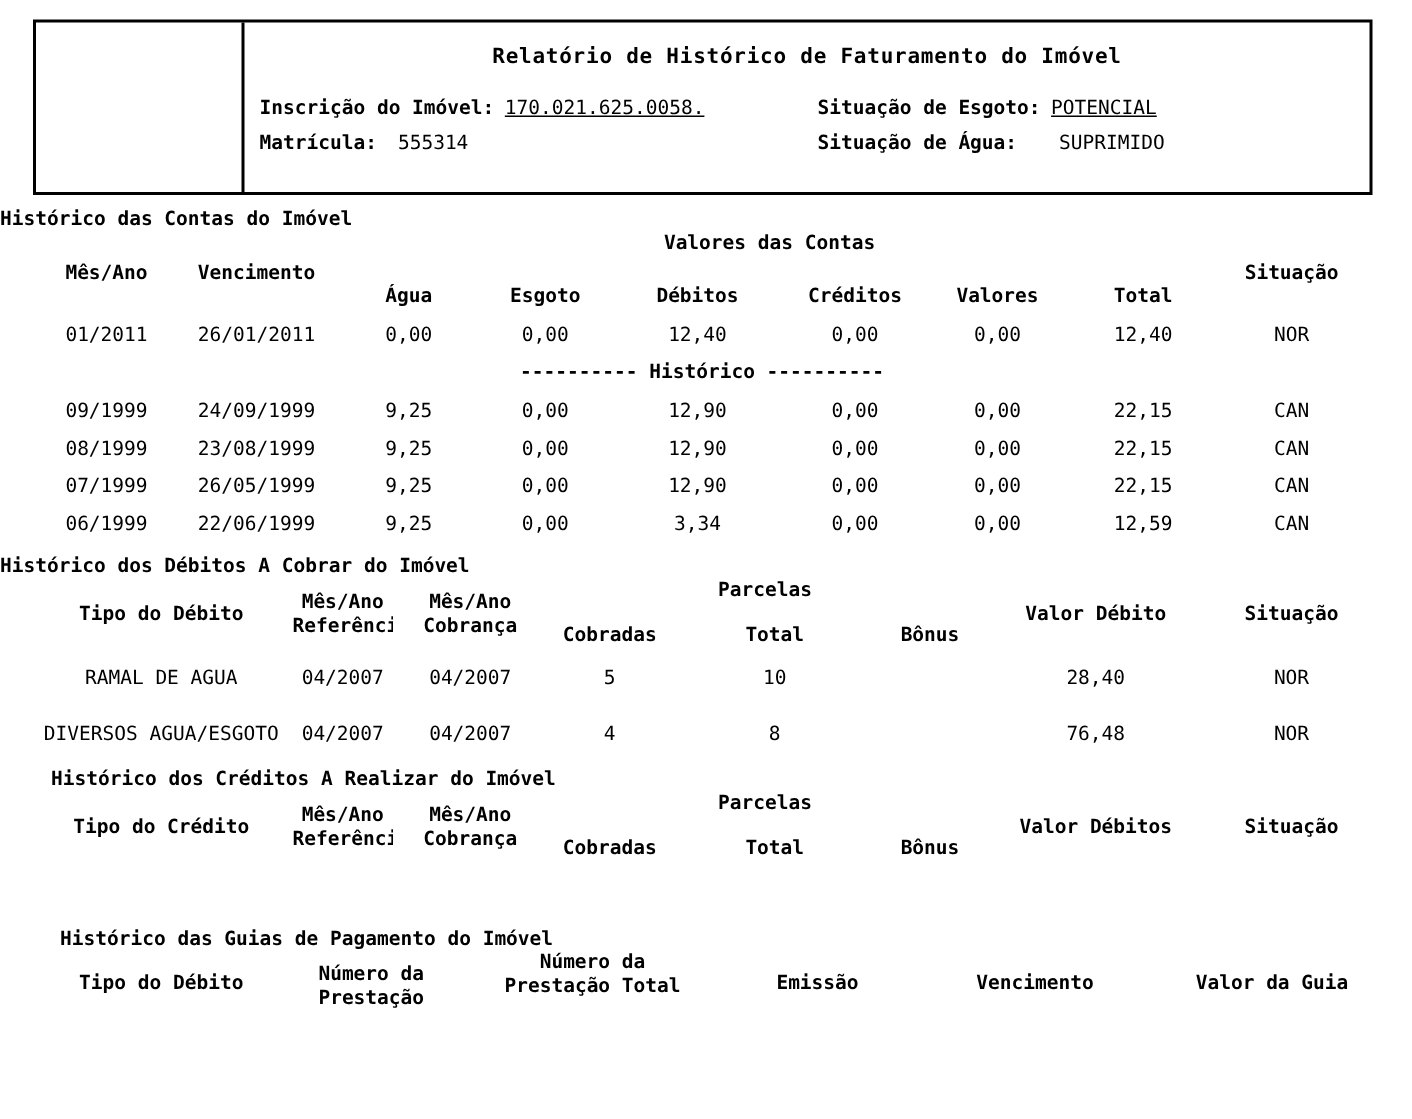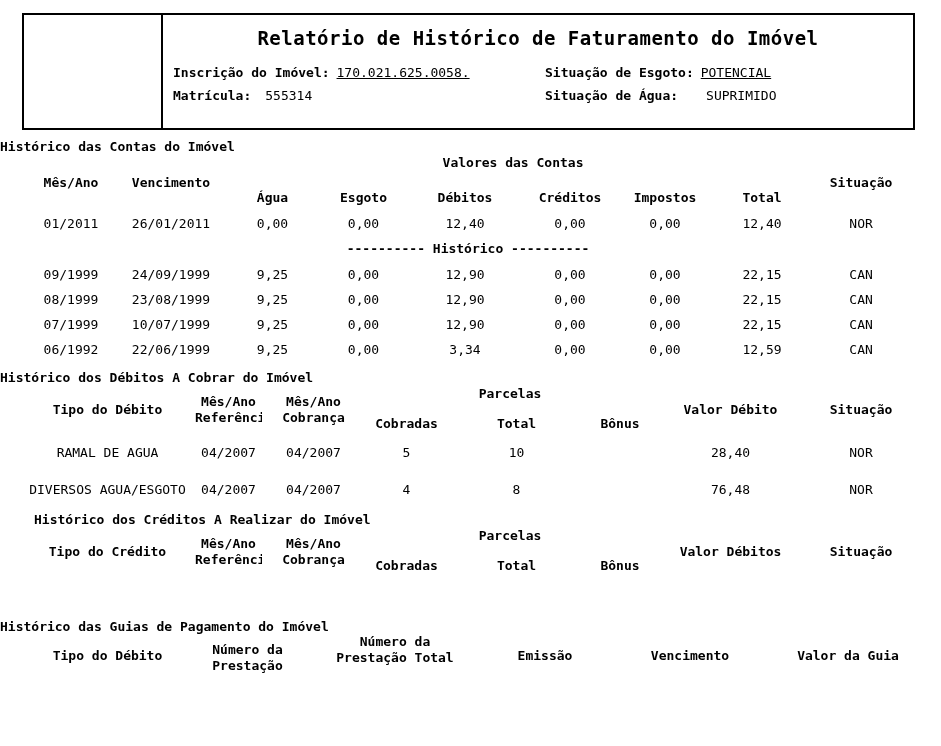--- a/index.html
+++ b/index.html
@@ -6,34 +6,34 @@
   html,body { background:#ffffff; }
   body {
     width:941px; height:746px; position:relative; overflow:hidden;
     font-family:"DejaVu Sans Mono", "Liberation Mono", monospace;
     font-size:13px; color:#000;
   }
   
   .header-box { display:flex; margin:13px 26px 0 22px; height:117px; border:2px solid #000; }
   .logo-area { width:139px; border-right:2px solid #000; }
   .header-right { flex:1; padding-top:12px; }
-  .report-title { text-align:center; font-weight:bold; font-size:19px; letter-spacing:.5px; line-height:22px; }
+  .report-title { text-align:center; font-weight:bold; font-size:14px; letter-spacing:.5px; line-height:22px; }
   .header-fields { display:flex; margin-top:12px; padding-left:10px; line-height:23px; }
   .fields-left { width:372px; }
   .fields-right { flex:1; }
   .lbl { font-weight:bold; }
   .val-gap-sm { margin-left:7px;text-decoration:underline; }
   .val-gap-md { margin-left:14px;text-align:center; }
   .val-gap-lg { margin-left:28px; }
   
   .section-title { text-align:left; font-weight:bold; line-height:16px; }
   .t-contas   { margin-top:9px; }
   .t-debitos  { margin-top:8px; }
   .t-creditos { margin-top:4px;padding-left:34px; }
-  .t-guias    { margin-top:43px; }
+  .t-guias    { margin-top:43px;padding-left:40px; }
   table.rpt { border-collapse:collapse; table-layout:fixed; margin-left:20px; width:896px; }
   table.rpt td { text-align:center; vertical-align:middle; padding:0; white-space:nowrap; overflow:hidden; font-size:13px; line-height:16px; }
   .b { font-weight:bold; }
   .top { vertical-align:top !important; }
   
   tr.c-hr1 td { height:30px; }
   tr.c-hr2 td { height:26px; }
   tr.c-dr  td { height:25px; }
   tr.c-sep td { height:26px; }
   
@@ -91,21 +91,21 @@
     <td rowspan="2" class="b">Mês/Ano</td>
     <td rowspan="2" class="b">Vencimento</td>
     <td colspan="6" class="b top">Valores das Contas</td>
     <td rowspan="2" class="b">Situação</td>
   </tr>
   <tr class="c-hr2">
     <td class="b">Água</td>
     <td class="b">Esgoto</td>
     <td class="b">Débitos</td>
     <td class="b">Créditos</td>
-    <td class="b">Impostos</td>
+    <td class="b">Valores</td>
     <td class="b">Total</td>
   </tr>
   <tr class="c-dr">
     <td>01/2011</td>
     <td>26/01/2011</td>
     <td>0,00</td>
     <td>0,00</td>
     <td>12,40</td>
     <td>0,00</td>
     <td>0,00</td>
@@ -132,31 +132,31 @@
     <td>9,25</td>
     <td>0,00</td>
     <td>12,90</td>
     <td>0,00</td>
     <td>0,00</td>
     <td>22,15</td>
     <td>CAN</td>
   </tr>
   <tr class="c-dr">
     <td>07/1999</td>
-    <td>10/07/1999</td>
+    <td>26/05/1999</td>
     <td>9,25</td>
     <td>0,00</td>
     <td>12,90</td>
     <td>0,00</td>
     <td>0,00</td>
     <td>22,15</td>
     <td>CAN</td>
   </tr>
   <tr class="c-dr">
-    <td>06/1992</td>
+    <td>06/1999</td>
     <td>22/06/1999</td>
     <td>9,25</td>
     <td>0,00</td>
     <td>3,34</td>
     <td>0,00</td>
     <td>0,00</td>
     <td>12,59</td>
     <td>CAN</td>
   </tr>
 </tbody>

